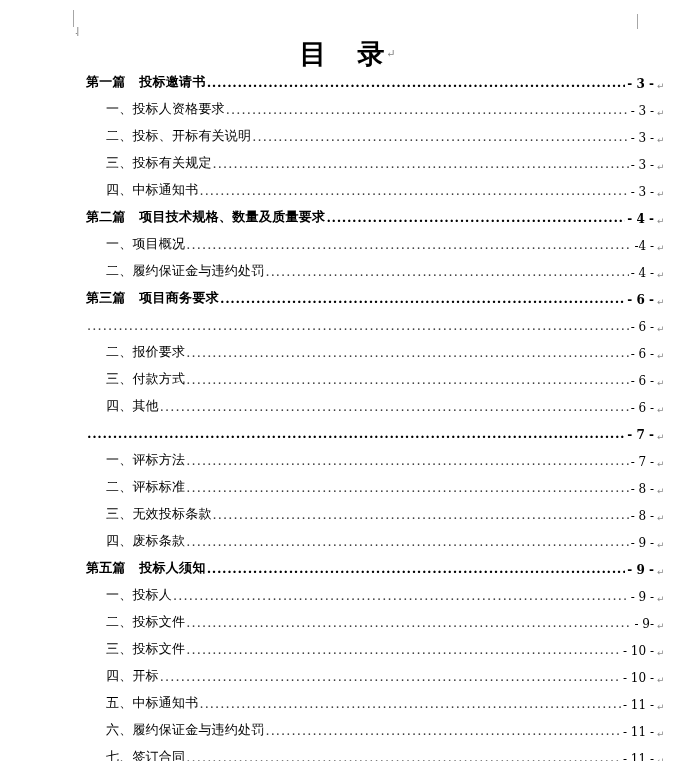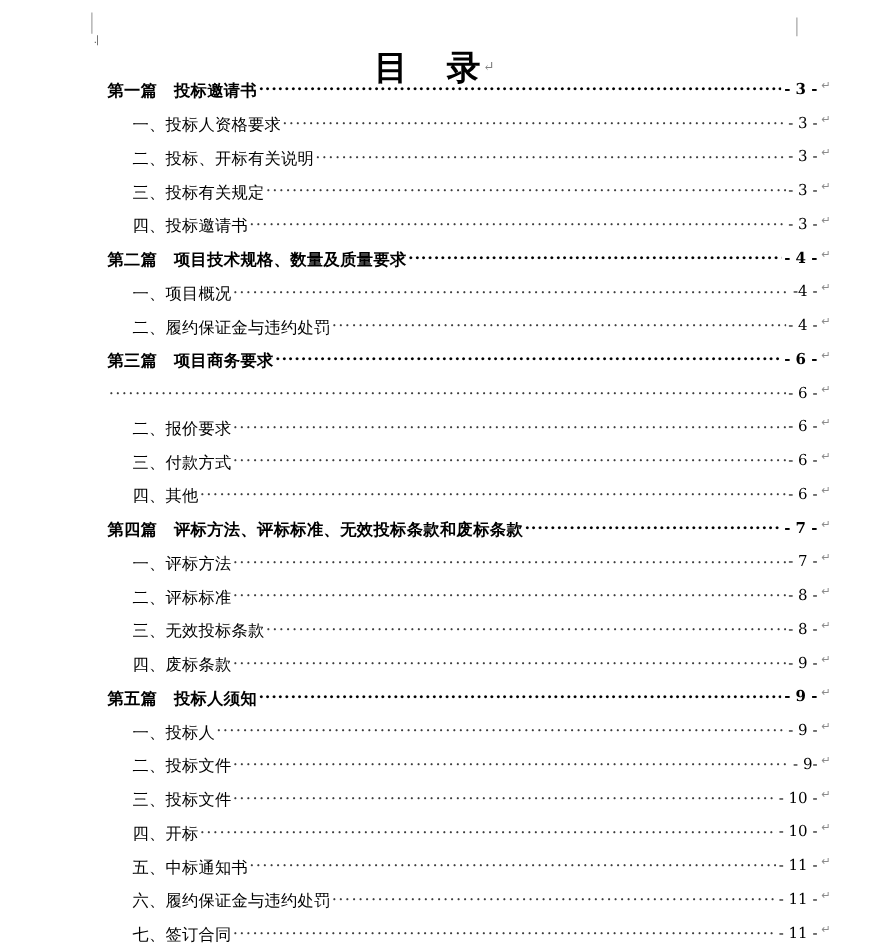--- a/index.html
+++ b/index.html
@@ -70,21 +70,21 @@
   
   #toc {
     position: absolute;
     left: 86px;
     top: 64px;
     width: 585px;
   }
 
   .toc-row {
     display: flex;
-    align-items: flex-start;
+    align-items: flex-end;
     height: 27px;
     white-space: nowrap;
     color: #000000;
   }
 
   .toc-label {
     font-family: "DejaVu Serif", "Liberation Serif", serif;
     font-size: 13px;
     flex: 0 0 auto;
     color: #000;
@@ -177,21 +177,21 @@
         <span class="toc-page">- 3 -</span>
         <span class="toc-pilcrow">↵</span>
       </div>
       <div class="toc-row lvl2">
         <span class="toc-label">三、投标有关规定</span>
         <span class="toc-dots"></span>
         <span class="toc-page">- 3 -</span>
         <span class="toc-pilcrow">↵</span>
       </div>
       <div class="toc-row lvl2">
-        <span class="toc-label">四、投标邀请书</span>
+        <span class="toc-label">四、中标通知书</span>
         <span class="toc-dots"></span>
         <span class="toc-page">- 3 -</span>
         <span class="toc-pilcrow">↵</span>
       </div>
       <div class="toc-row lvl1">
         <span class="toc-label">第二篇　项目技术规格、数量及质量要求</span>
         <span class="toc-dots"></span>
         <span class="toc-page">- 4 -</span>
         <span class="toc-pilcrow">↵</span>
       </div>
@@ -230,21 +230,20 @@
         <span class="toc-page">- 6 -</span>
         <span class="toc-pilcrow">↵</span>
       </div>
       <div class="toc-row lvl2">
         <span class="toc-label">四、其他</span>
         <span class="toc-dots"></span>
         <span class="toc-page">- 6 -</span>
         <span class="toc-pilcrow">↵</span>
       </div>
       <div class="toc-row lvl1">
-        <span class="toc-label">第四篇　评标方法、评标标准、无效投标条款和废标条款</span>
         <span class="toc-dots"></span>
         <span class="toc-page">- 7 -</span>
         <span class="toc-pilcrow">↵</span>
       </div>
       <div class="toc-row lvl2">
         <span class="toc-label">一、评标方法</span>
         <span class="toc-dots"></span>
         <span class="toc-page">- 7 -</span>
         <span class="toc-pilcrow">↵</span>
       </div>

